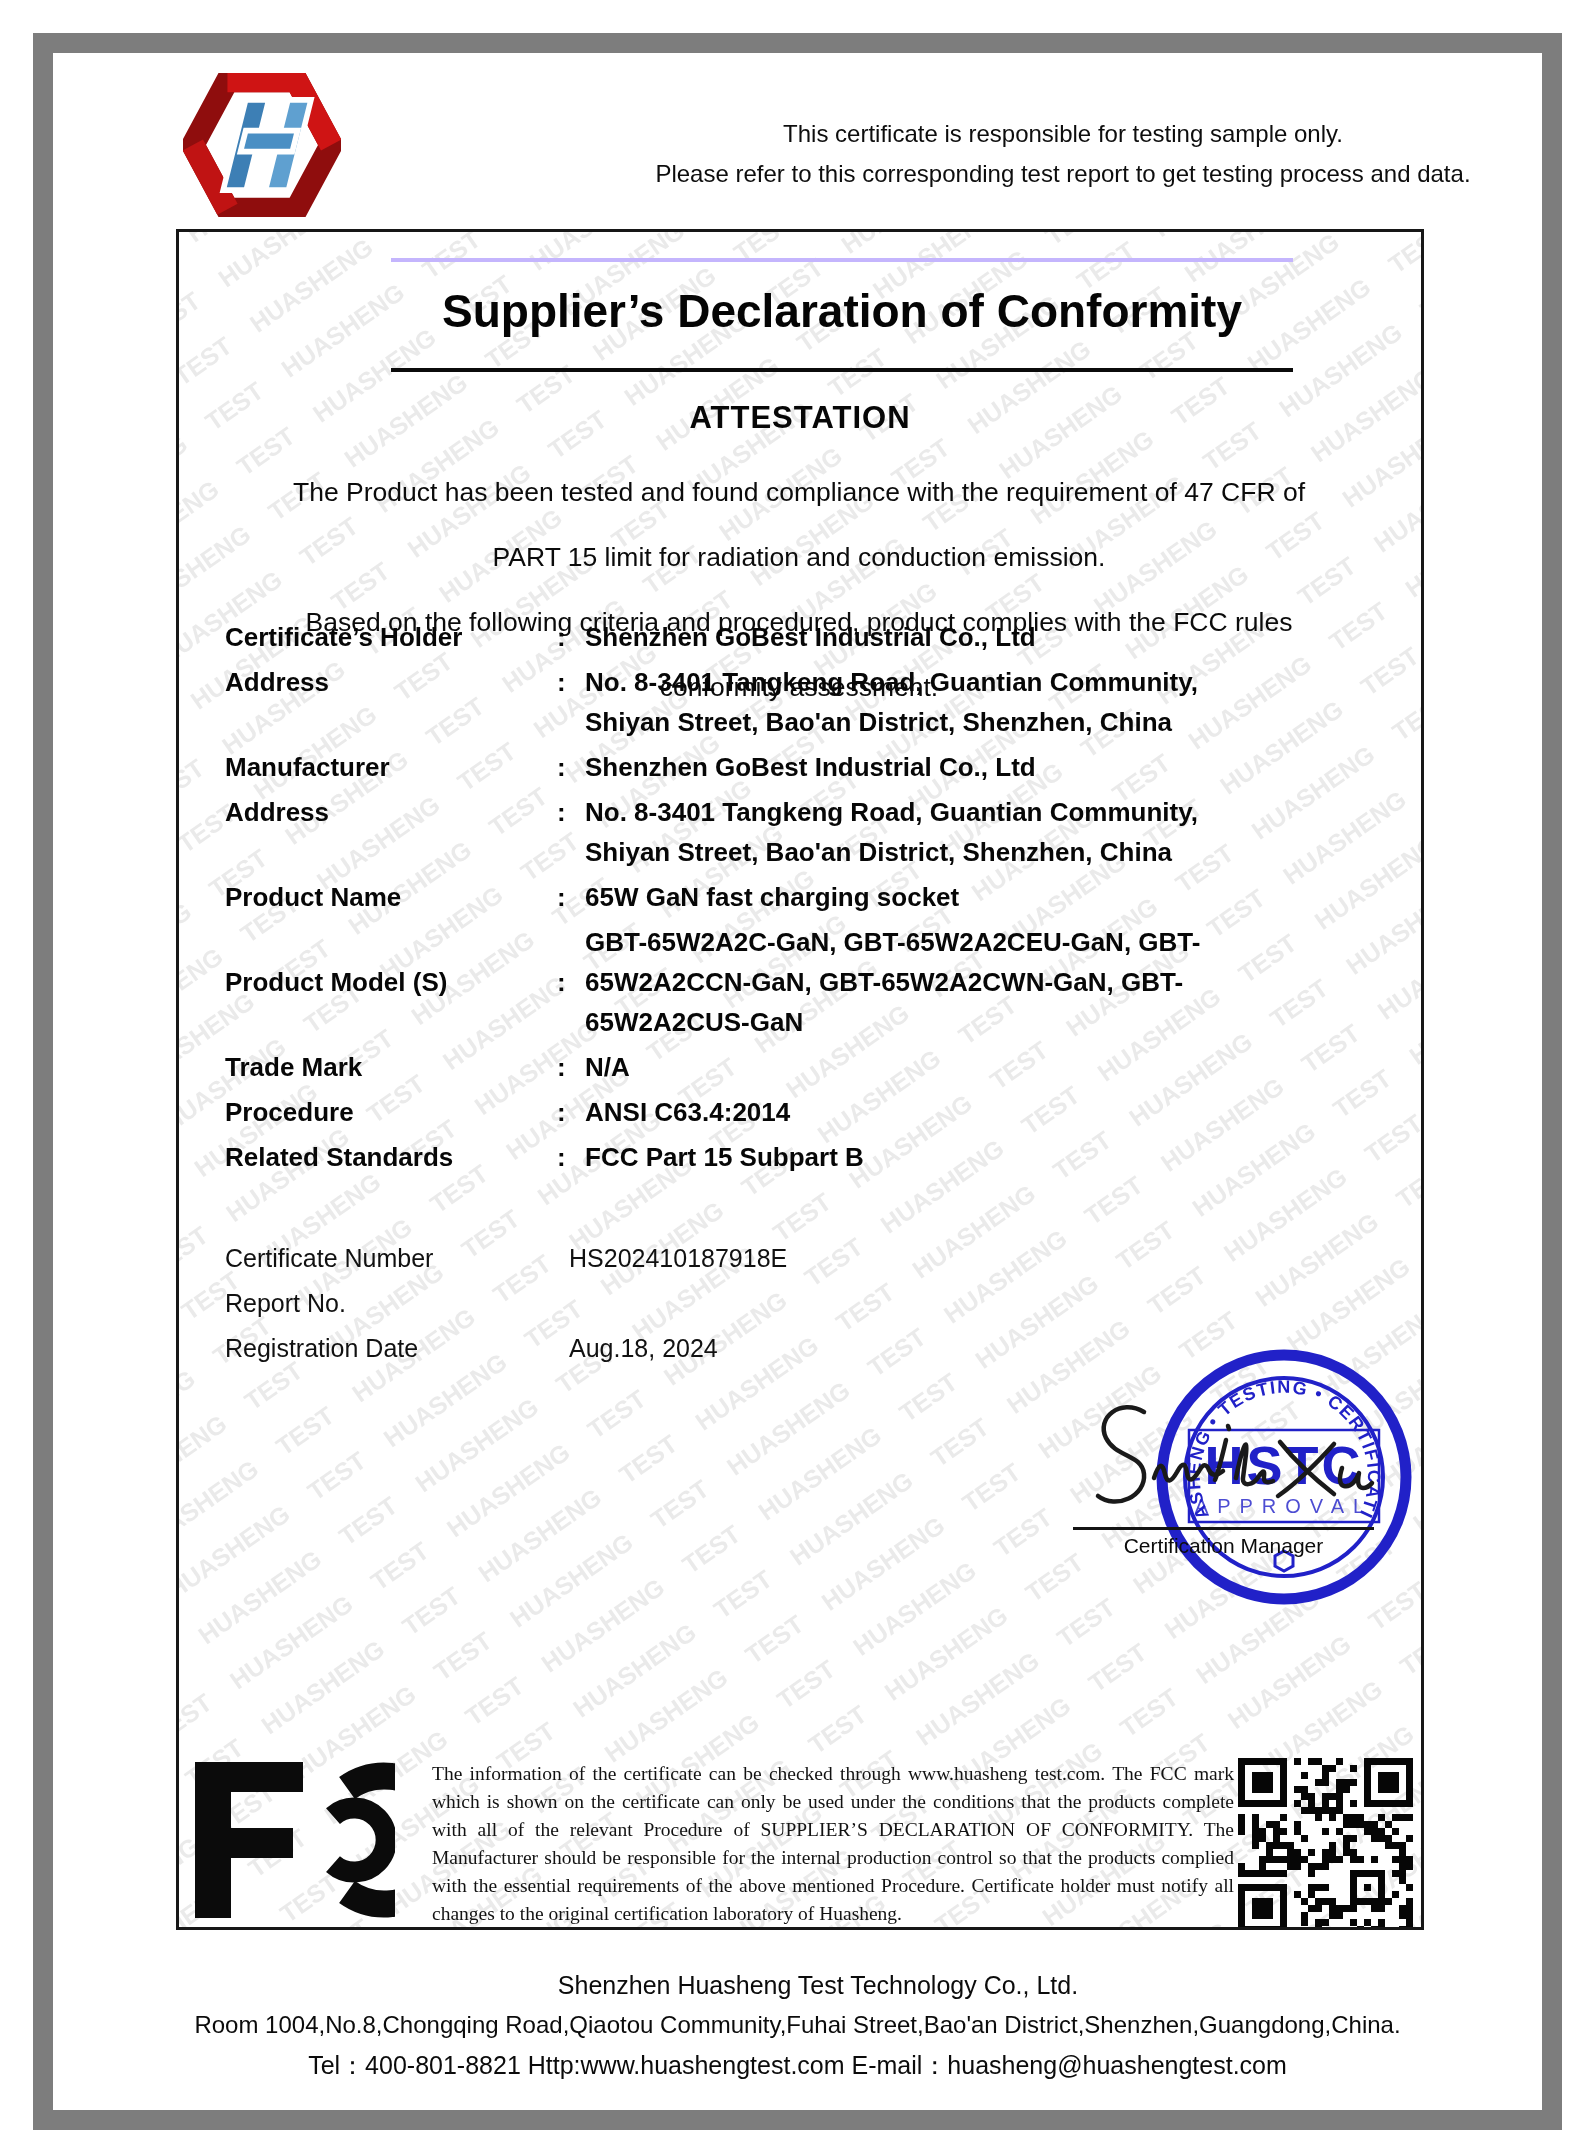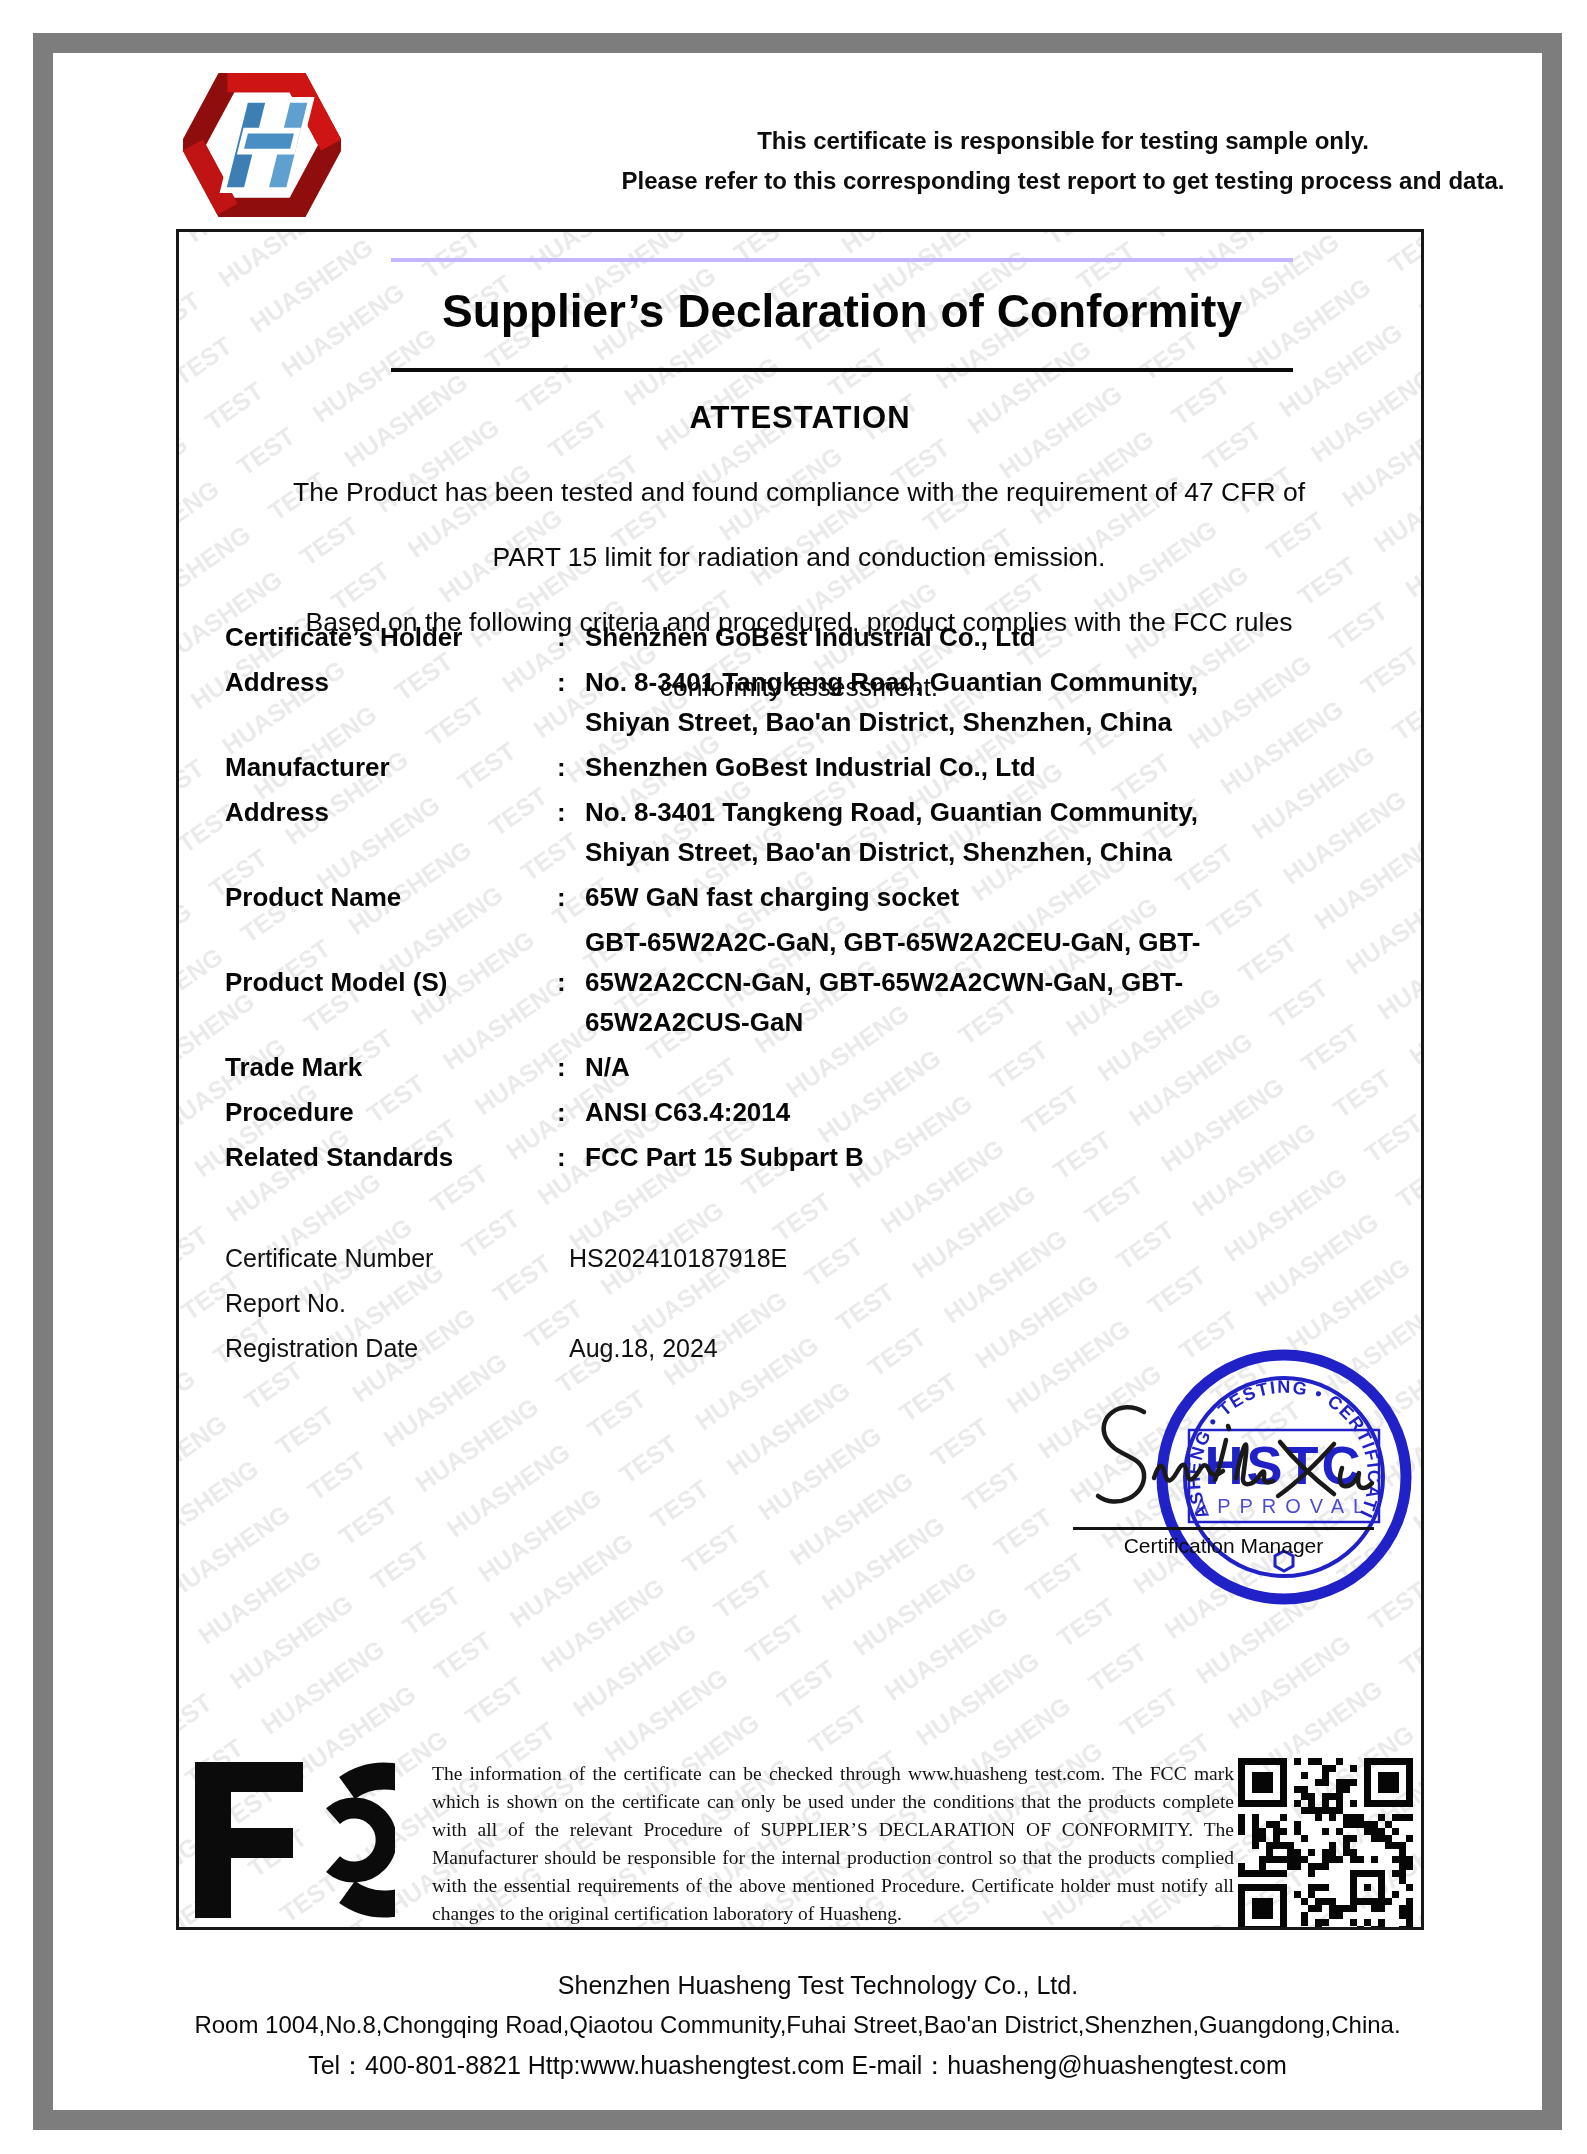--- a/index.html
+++ b/index.html
@@ -1,22 +1,22 @@
 <!DOCTYPE html>
 <html><head>
 <meta charset="utf-8">
 <style>
   html,body{margin:0;padding:0;background:#ffffff;width:1587px;height:2154px;overflow:hidden;
     font-family:"Liberation Sans",sans-serif;color:#0d0d0d;}
   .frame{position:absolute;left:33px;top:33px;width:1529px;height:2097px;background:#7d7d7d;}
   .page{position:absolute;left:53px;top:53px;width:1489px;height:2057px;background:#ffffff;}
 
   .logo{position:absolute;left:130px;top:20px;width:158px;height:144px;}
-  .disclaimer{position:absolute;left:560px;top:68px;width:900px;text-align:center;
-    font-size:24px;line-height:40px;color:#0d0d0d;font-weight:bold;}
+  .disclaimer{position:absolute;left:560px;top:61px;width:900px;text-align:center;
+    font-size:24px;line-height:40px;color:#0d0d0d;}
 
   .box{position:absolute;left:123px;top:176px;width:1248px;height:1701px;border:3px solid #171717;
     background:#ffffff;box-sizing:border-box;overflow:hidden;}
   .wm{position:absolute;inset:0;overflow:hidden;pointer-events:none;}
   .wm-inner{position:absolute;left:-60%;top:-60%;width:260%;height:260%;
     transform:rotate(-35deg);font-weight:700;font-size:25px;line-height:55px;
     word-spacing:22px;color:rgba(105,105,105,0.14);user-select:none;}
 
   .title-block{position:absolute;left:212px;top:26px;width:902px;border-top:4px solid #c4b5fd;
     border-bottom:4px solid #0b0b0b;padding:17px 0 25px 0;text-align:center;}

